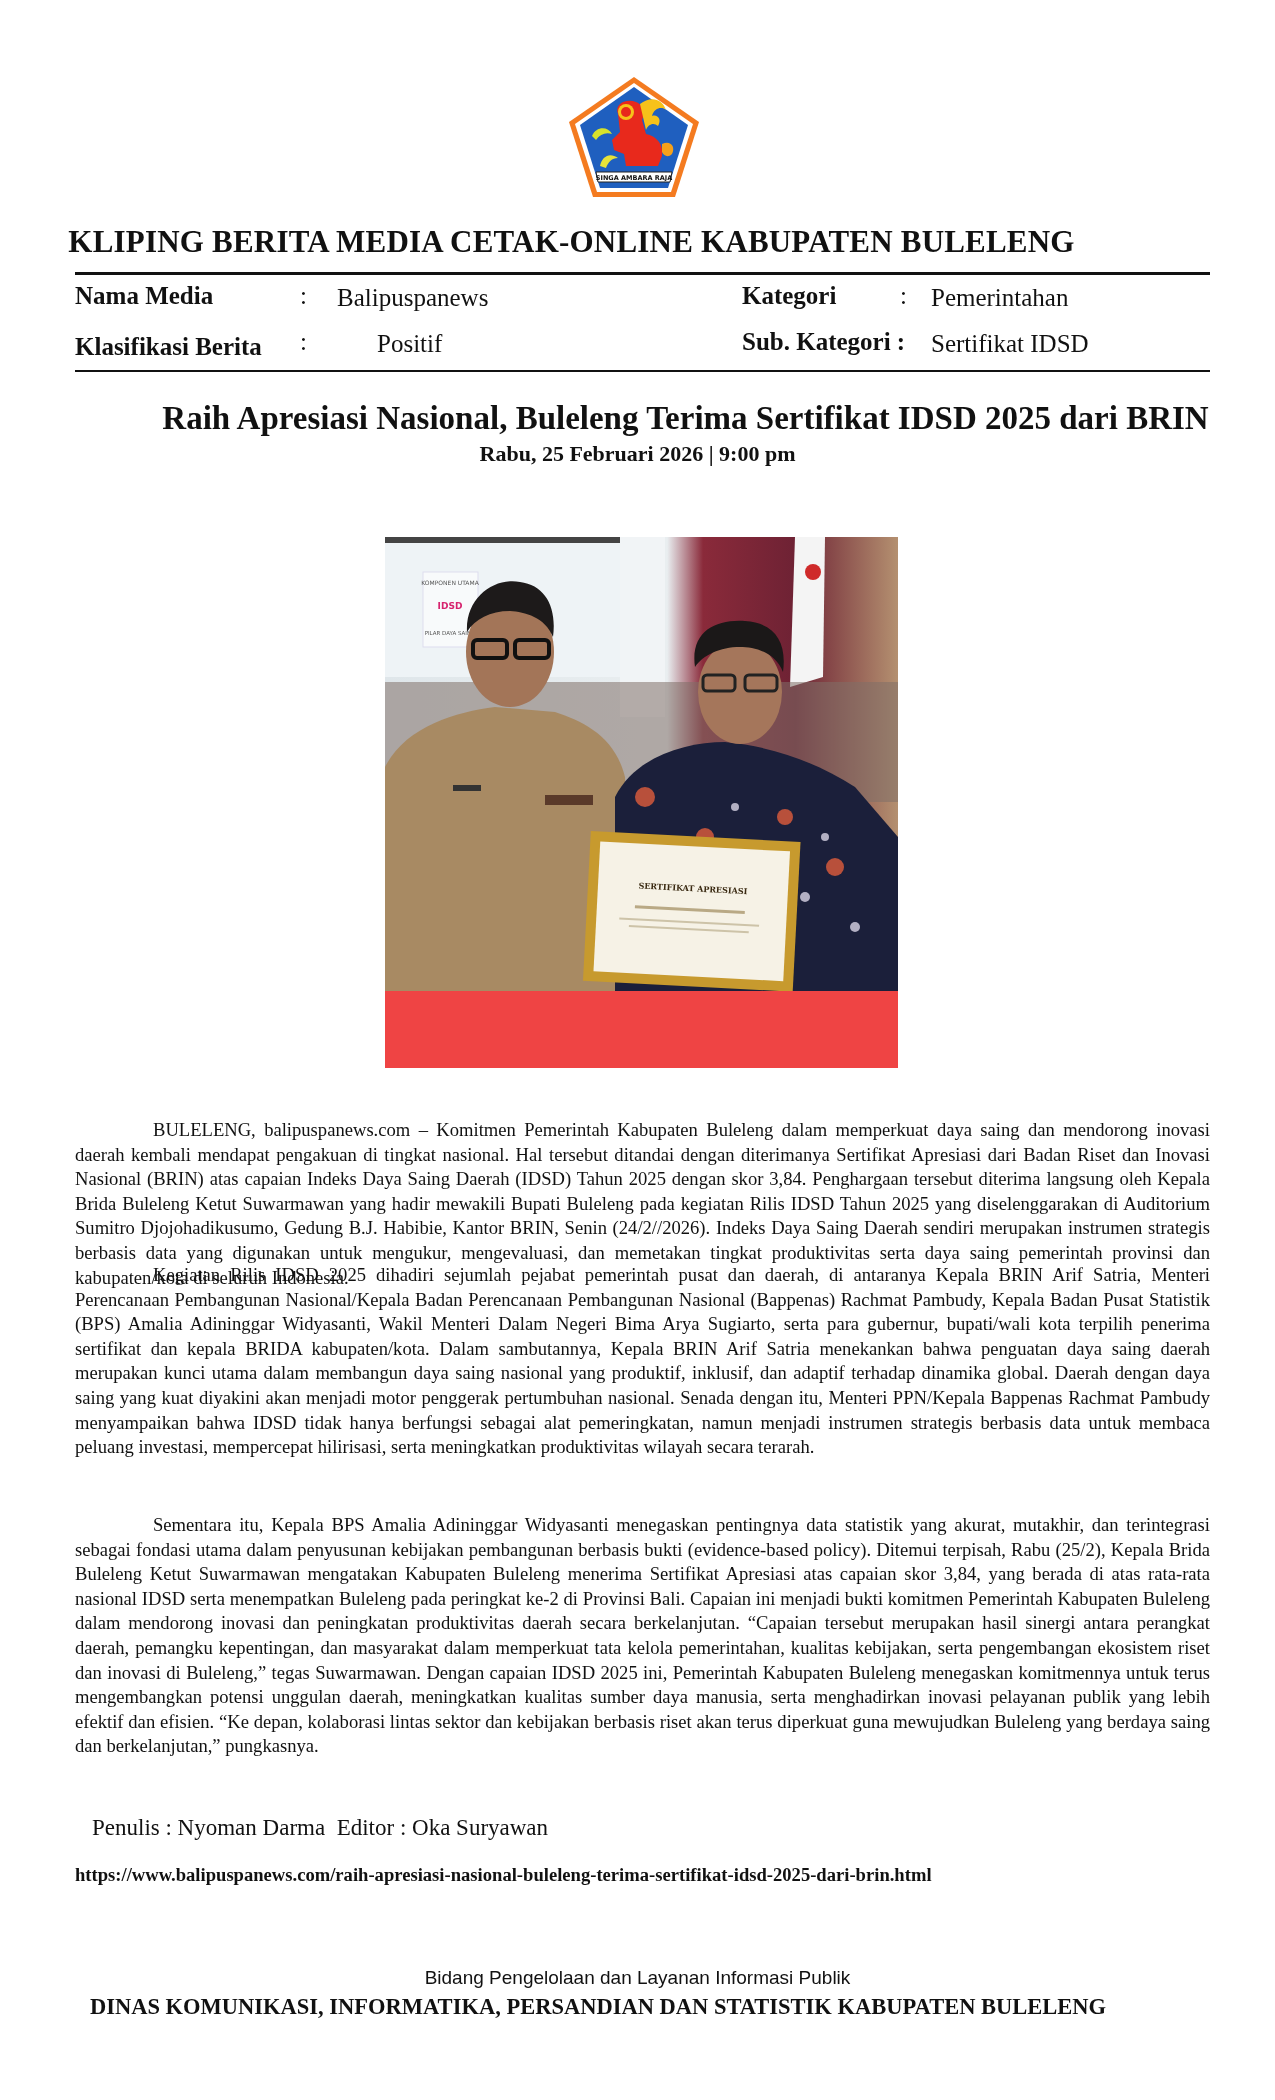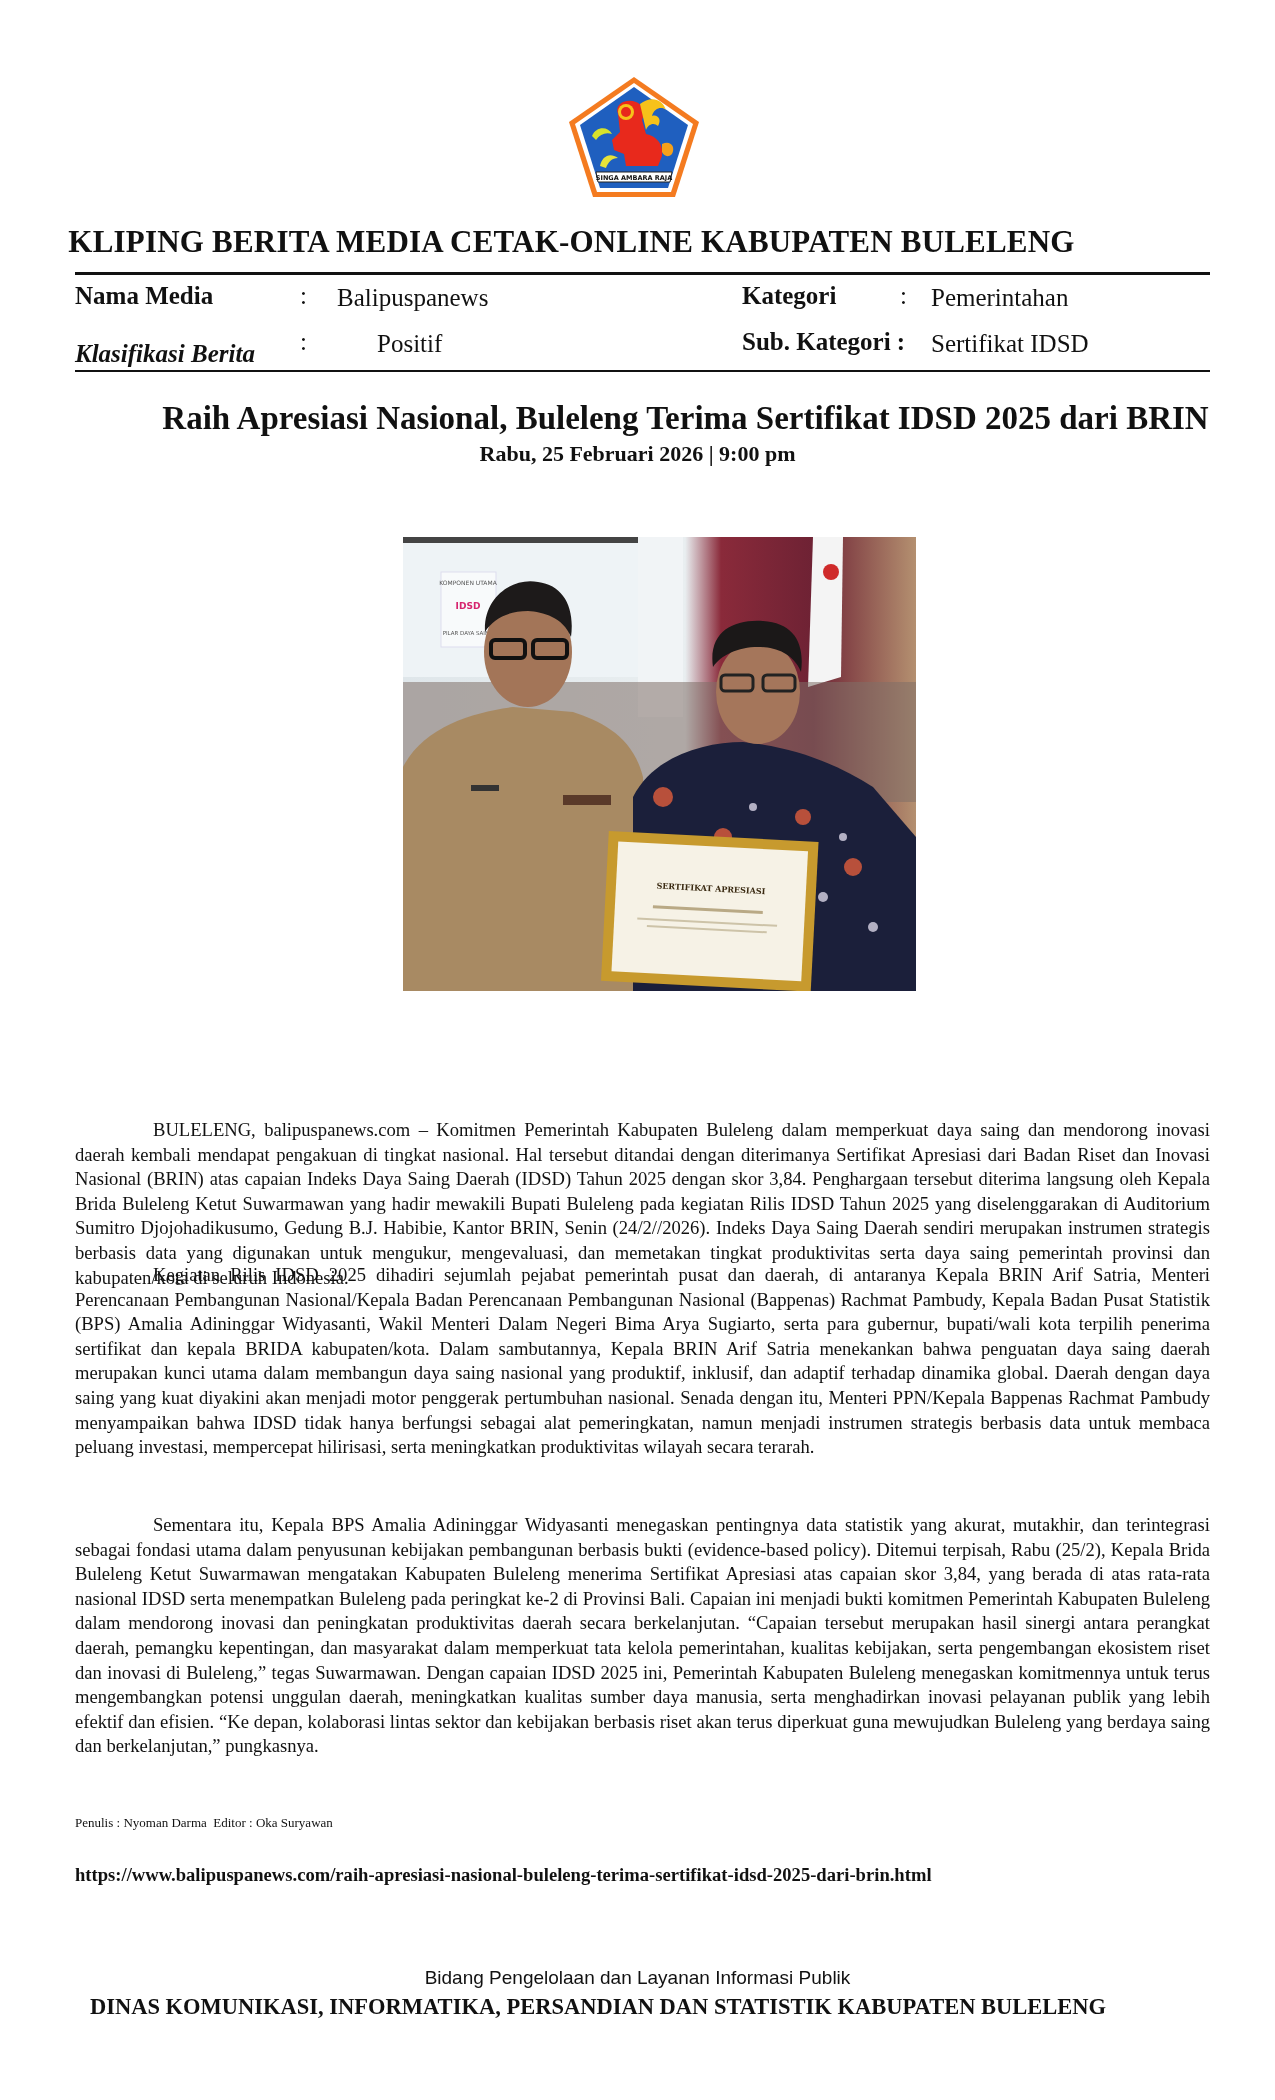--- a/index.html
+++ b/index.html
@@ -6,27 +6,27 @@
   body { width: 1275px; height: 2100px; position: relative; overflow: hidden; color: #111; font-family: "Liberation Serif", "DejaVu Serif", serif; }
   .logo { position: absolute; left: 566px; top: 74px; width: 136px; height: 126px; }
   .doc-title { position: absolute; left: 0; width: 1143px; top: 224px; text-align: center; font-size: 31px; font-weight: bold; letter-spacing: 0.2px; }
   .rule { position: absolute; left: 75px; width: 1135px; background: #111; }
   .rule.top { top: 272px; height: 3px; }
   .rule.bottom { top: 370px; height: 2px; }
   .meta { position: absolute; font-size: 25px; }
   .meta .lbl { font-weight: bold; }
   .article-title { position: absolute; left: 0; width: 1275px; top: 400px; text-align: center; font-size: 33px; font-weight: bold; margin-left: 48px; }
   .article-date { position: absolute; left: 0; width: 1275px; top: 441px; text-align: center; font-size: 22px; font-weight: bold; }
-  .photo { position: absolute; left: 403px; top: 537px; width: 513px; height: 454px; overflow: hidden; background: #7dd3fc; }
+  .photo { position: absolute; left: 385px; top: 537px; width: 513px; height: 531px; overflow: hidden; background: #ef4444; }
   .body { position: absolute; left: 75px; width: 1135px; font-size: 18.6px; line-height: 24.6px; text-align: justify; }
   .body p { margin: 0; text-indent: 78px; }
   .p1 { top: 1118px; }
   .p2 { top: 1263px; }
   .p3 { top: 1513px; }
-  .credits { position: absolute; left: 75px; top: 1815px; font-size: 13px; }
+  .credits { position: absolute; left: 92px; top: 1815px; font-size: 23px; }
   .url { position: absolute; left: 75px; top: 1864px; font-size: 18.6px; font-weight: bold; }
   .footer1 { position: absolute; left: 0; width: 1275px; top: 1967px; text-align: center; font-family: "Liberation Sans", "DejaVu Sans", sans-serif; font-size: 19px; }
   .footer2 { position: absolute; left: 0; width: 1196px; top: 1994px; text-align: center; font-size: 22.5px; font-weight: bold; }
 </style>
 </head>
 <body>
 
 <div class="logo">
   <svg width="136" height="126" viewBox="0 0 136 126">
     <polygon points="68,3 133,48 109,123 27,123 3,48" fill="#f47b20"></polygon>
@@ -47,21 +47,21 @@
   </svg>
 </div>
 
 <div class="doc-title">KLIPING BERITA MEDIA CETAK-ONLINE KABUPATEN BULELENG</div>
 <div class="rule top"></div>
 
 <div class="meta" style="left:75px; top:282px;"><span class="lbl">Nama Media</span></div>
 <div class="meta" style="left:300px; top:282px;">:</div>
 <div class="meta" style="left:337px; top:284px;">Balipuspanews</div>
 
-<div class="meta" style="left:75px; top:340px;font-style:italic;"><span class="lbl">Klasifikasi Berita</span></div>
+<div class="meta" style="left:75px; top:333px;"><span class="lbl">Klasifikasi Berita</span></div>
 <div class="meta" style="left:300px; top:328px;">:</div>
 <div class="meta" style="left:337px; top:330px;margin-left:40px;">Positif</div>
 
 <div class="meta" style="left:742px; top:282px;"><span class="lbl">Kategori</span></div>
 <div class="meta" style="left:900px; top:282px;">:</div>
 <div class="meta" style="left:931px; top:284px;">Pemerintahan</div>
 
 <div class="meta" style="left:742px; top:328px;"><span class="lbl">Sub. Kategori :</span></div>
 <div class="meta" style="left:931px; top:330px;">Sertifikat IDSD</div>
 

